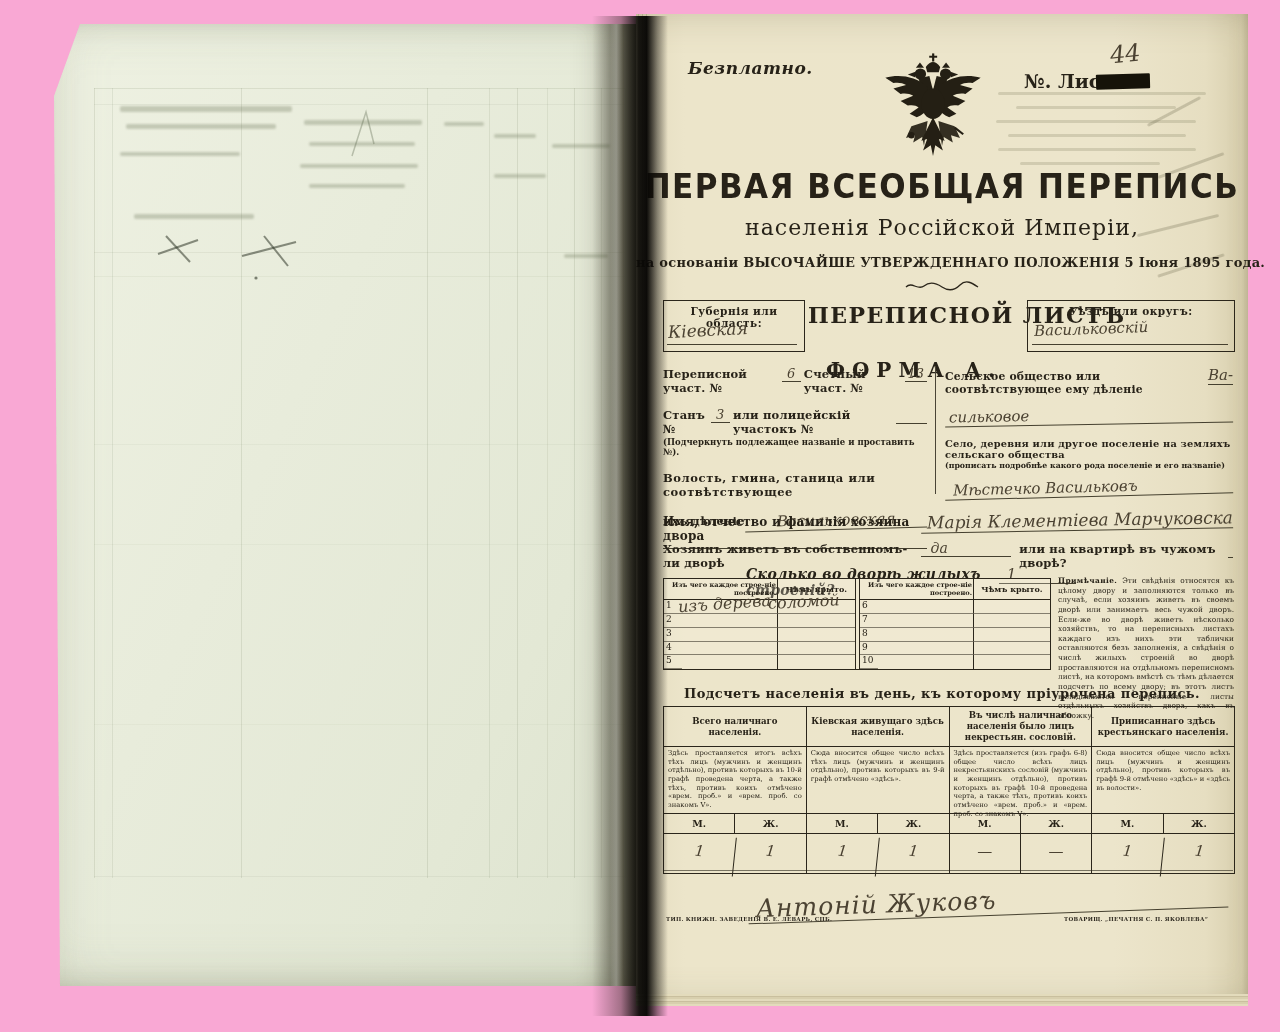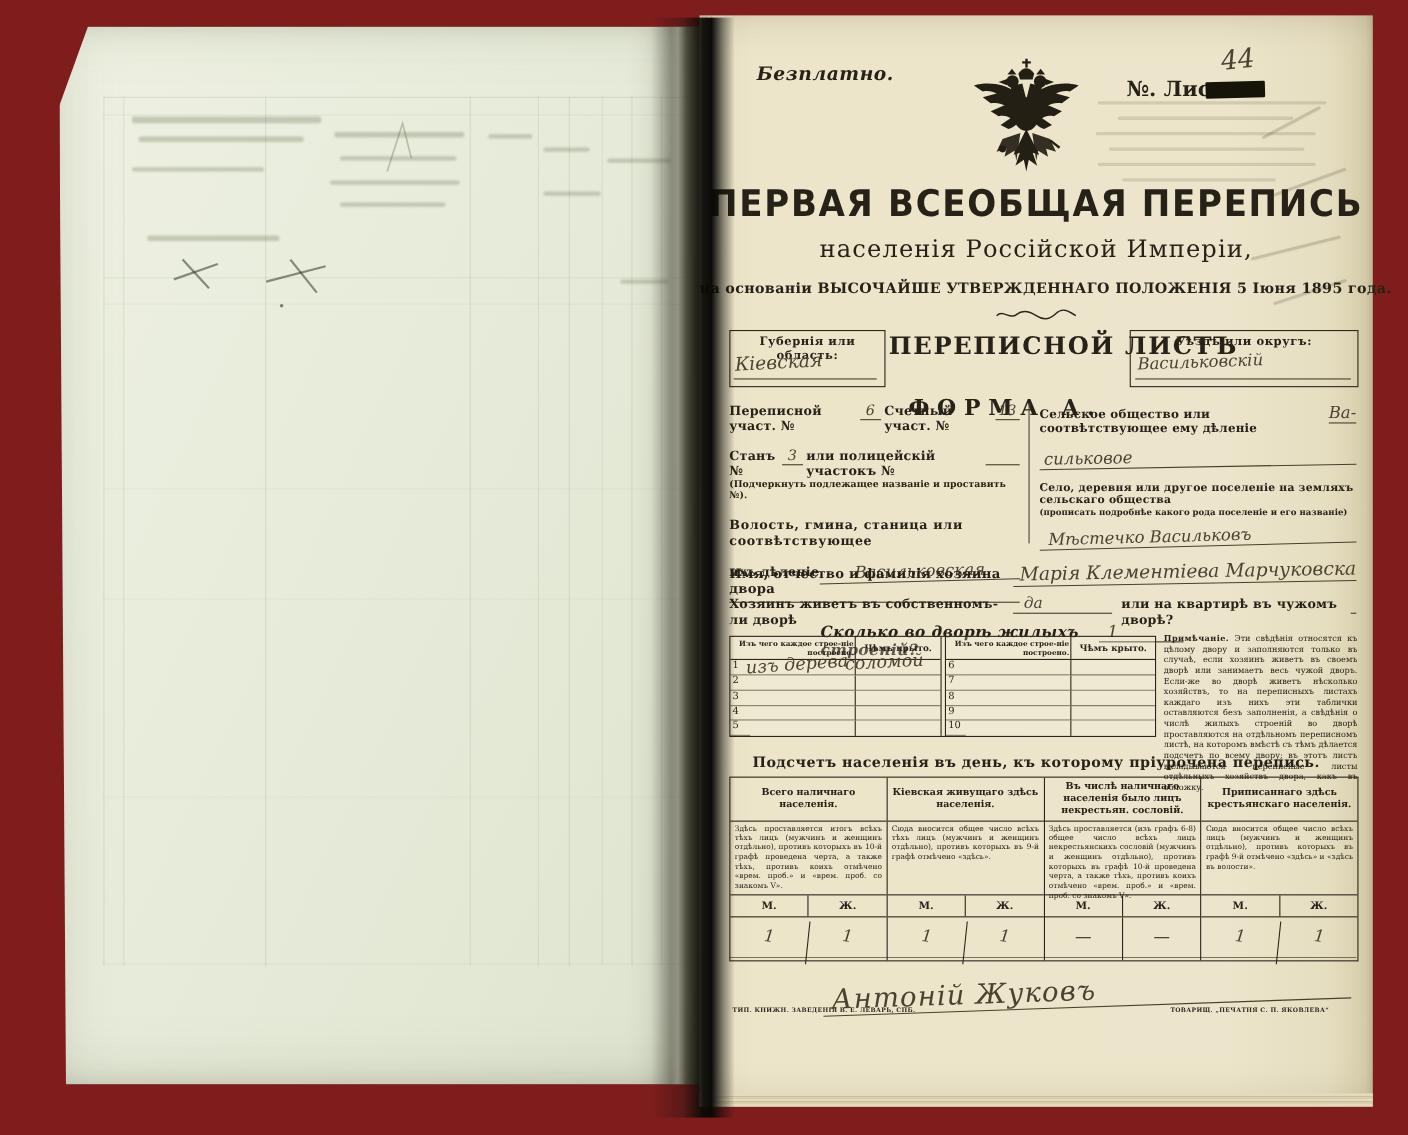--- a/index.html
+++ b/index.html
@@ -1,16 +1,16 @@
 <!DOCTYPE html>
 <html><head>
 <meta charset="utf-8">
 <style>
   html,body{margin:0;padding:0;background:#060503;}
-  .scene{position:relative;width:1280px;height:1032px;overflow:hidden;background:#7f1d1d;
+  .scene{position:relative;width:1280px;height:1032px;overflow:hidden;background:#f9a8d4;
          font-family:"DejaVu Serif","Liberation Serif",serif;color:#272218;}
   
   .lp{position:absolute;left:54px;top:24px;width:584px;height:962px;
       background:linear-gradient(115deg,#eef1e2 0%,#e8ecdb 40%,#e3e8d5 75%,#dde3cf 100%);
       clip-path:polygon(26px 0,100% 0,100% 100%,6px 100%,0 72px);
       box-shadow:inset -48px 0 38px -26px rgba(52,48,30,.8),
                  inset 24px 0 60px -30px rgba(150,155,128,.28),
                  inset 0 -36px 60px -40px rgba(135,140,112,.35),
                  inset 0 28px 60px -40px rgba(150,155,125,.3);}
   .lp-curl{position:absolute;right:14px;top:0;width:14px;height:100%;

